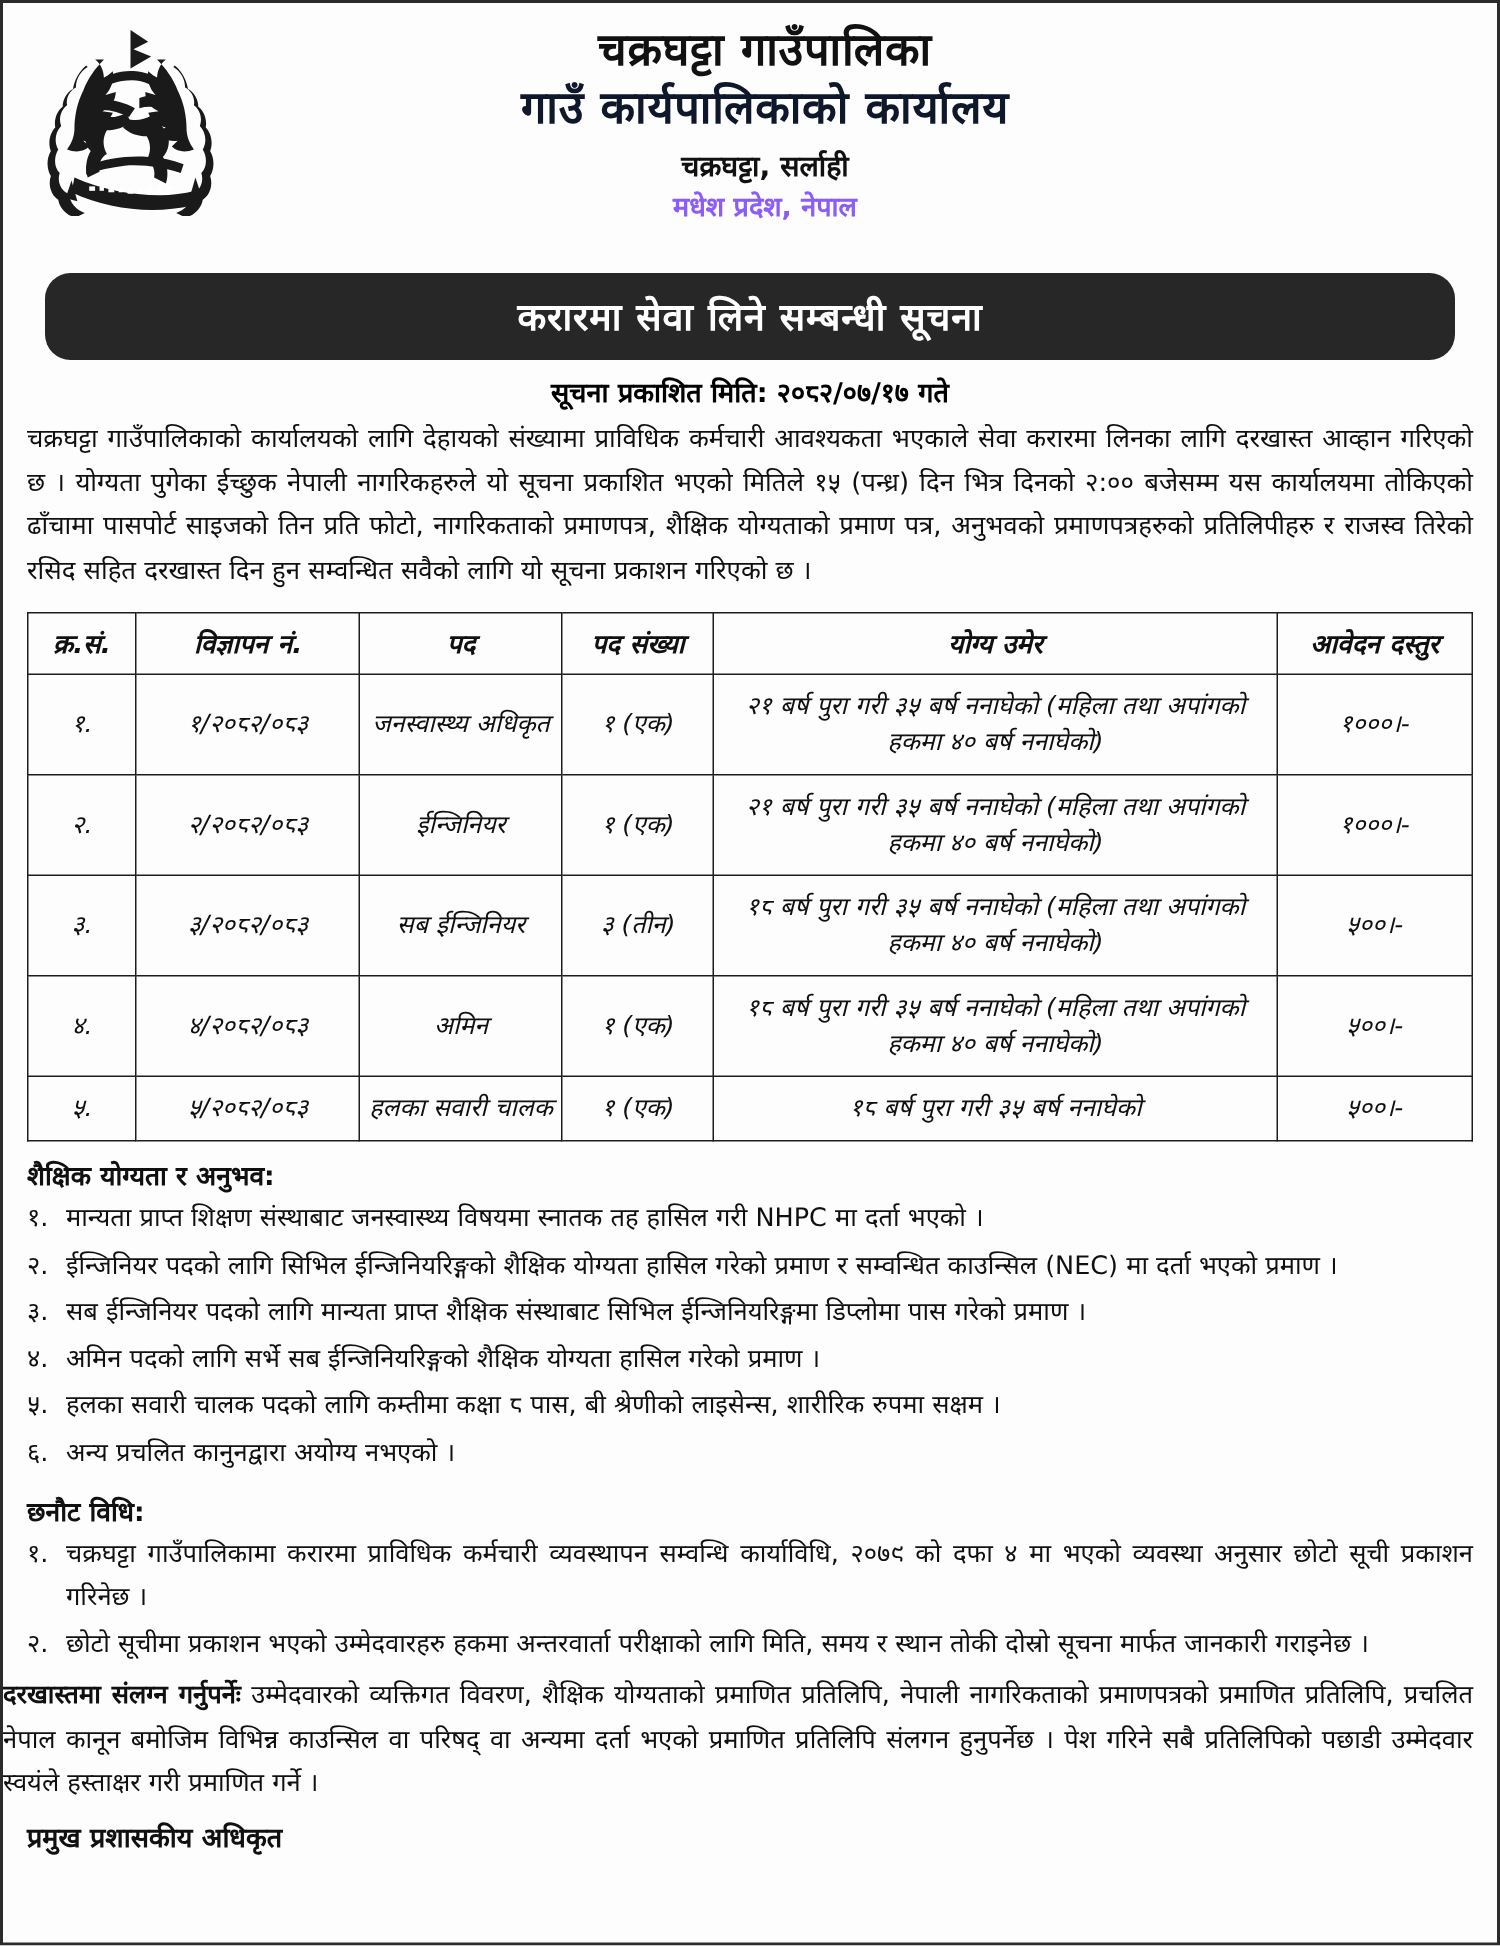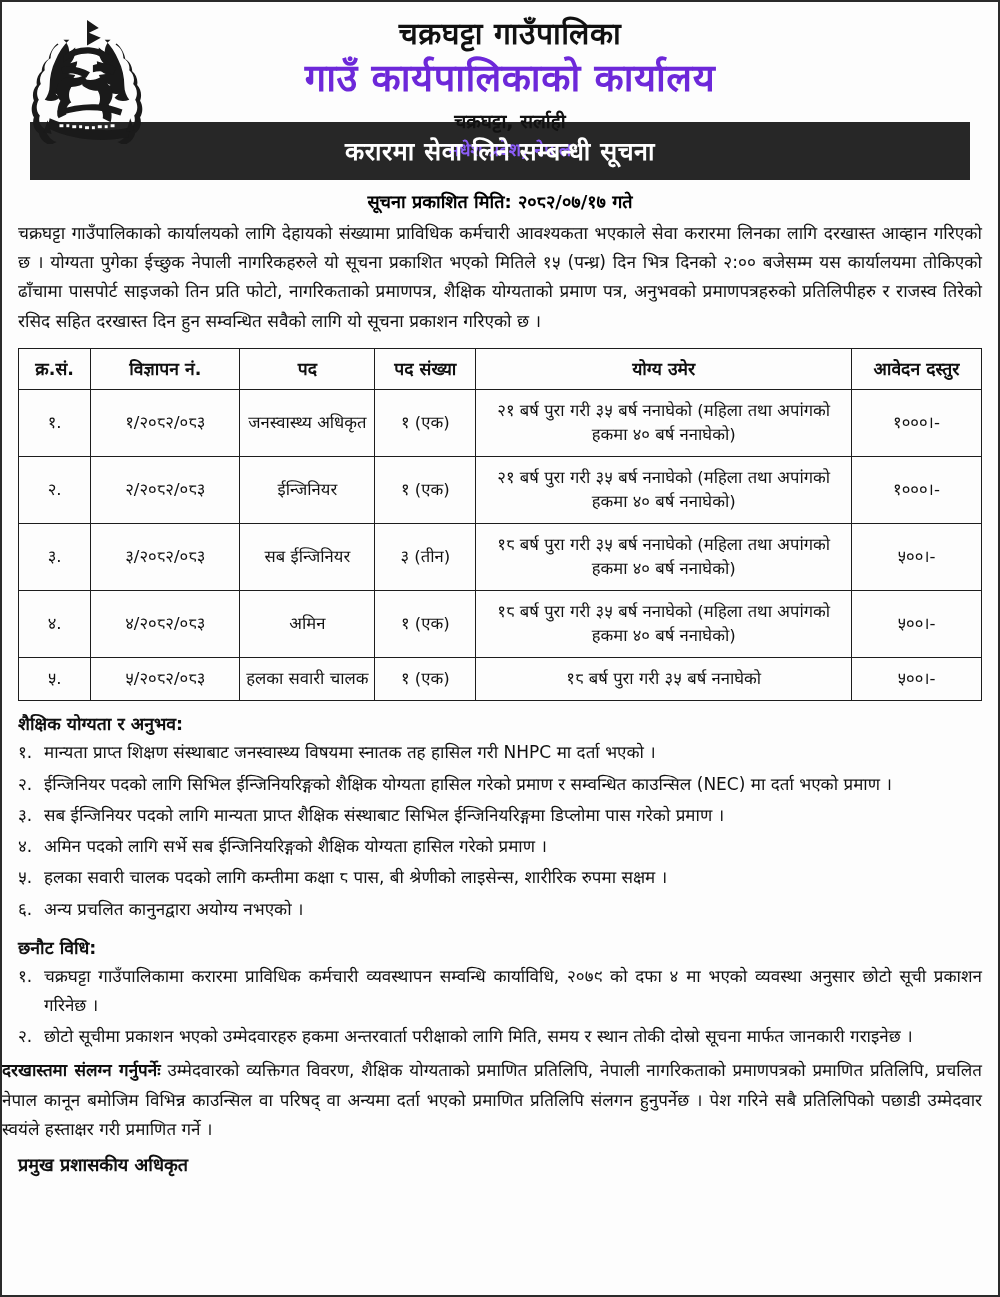--- a/index.html
+++ b/index.html
@@ -19,21 +19,21 @@
     background: #fdfdfd;
     border: 2px solid #2b2b2b;
     overflow: hidden;
   }
 
   
   .header {
     display: flex;
     align-items: flex-start;
     padding: 8px 0 6px 0;
-    height: 120px;
+    height: 180px;
   }
 
   .emblem-wrap {
     width: 170px;
     display: flex;
     justify-content: center;
     padding-top: 6px;
   }
 
   .emblem { width: 118px; height: 128px; display: block; }
@@ -46,24 +46,24 @@
   }
 
   .org-line1 {
     font-size: 30px;
     font-weight: bold;
     line-height: 1.30;
     color: #111;
     letter-spacing: .5px;
   }
   .org-line2 {
-    font-size: 38px;
+    font-size: 30px;
     font-weight: bold;
     line-height: 1.35;
-    color: #6d28d9;
+    color: #0f172a;
     letter-spacing: .5px;
     text-align: center;
   }
   .org-line3 {
     font-size: 19px;
     font-weight: bold;
     line-height: 1.5;
     color: #111;
     padding-top: 3px;
   }
@@ -77,20 +77,21 @@
   
   .title-banner {
     margin: 0 28px;
     background: #272727;
     color: #ffffff;
     text-align: center;
     font-size: 25px;
     font-weight: bold;
     padding: 11px 0 13px 0;
     letter-spacing: .6px;
+    border-radius: 17px;
   }
 
   .pub-date {
     text-align: center;
     font-size: 18px;
     font-weight: bold;
     color: #000000;
     padding: 9px 0 6px 0;
   }
 
@@ -104,20 +105,21 @@
     color: #101010;
   }
 
   
   .tbl-wrap { margin: 12px 16px 0 16px; }
 
   table.vac {
     width: 100%;
     border-collapse: collapse;
     table-layout: fixed;
+    font-style: italic;
   }
   table.vac th, table.vac td {
     border: 1.6px solid #1d1d1d;
     text-align: center;
     vertical-align: middle;
     color: #101010;
   }
   table.vac th {
     font-size: 17.5px;
     font-weight: bold;

